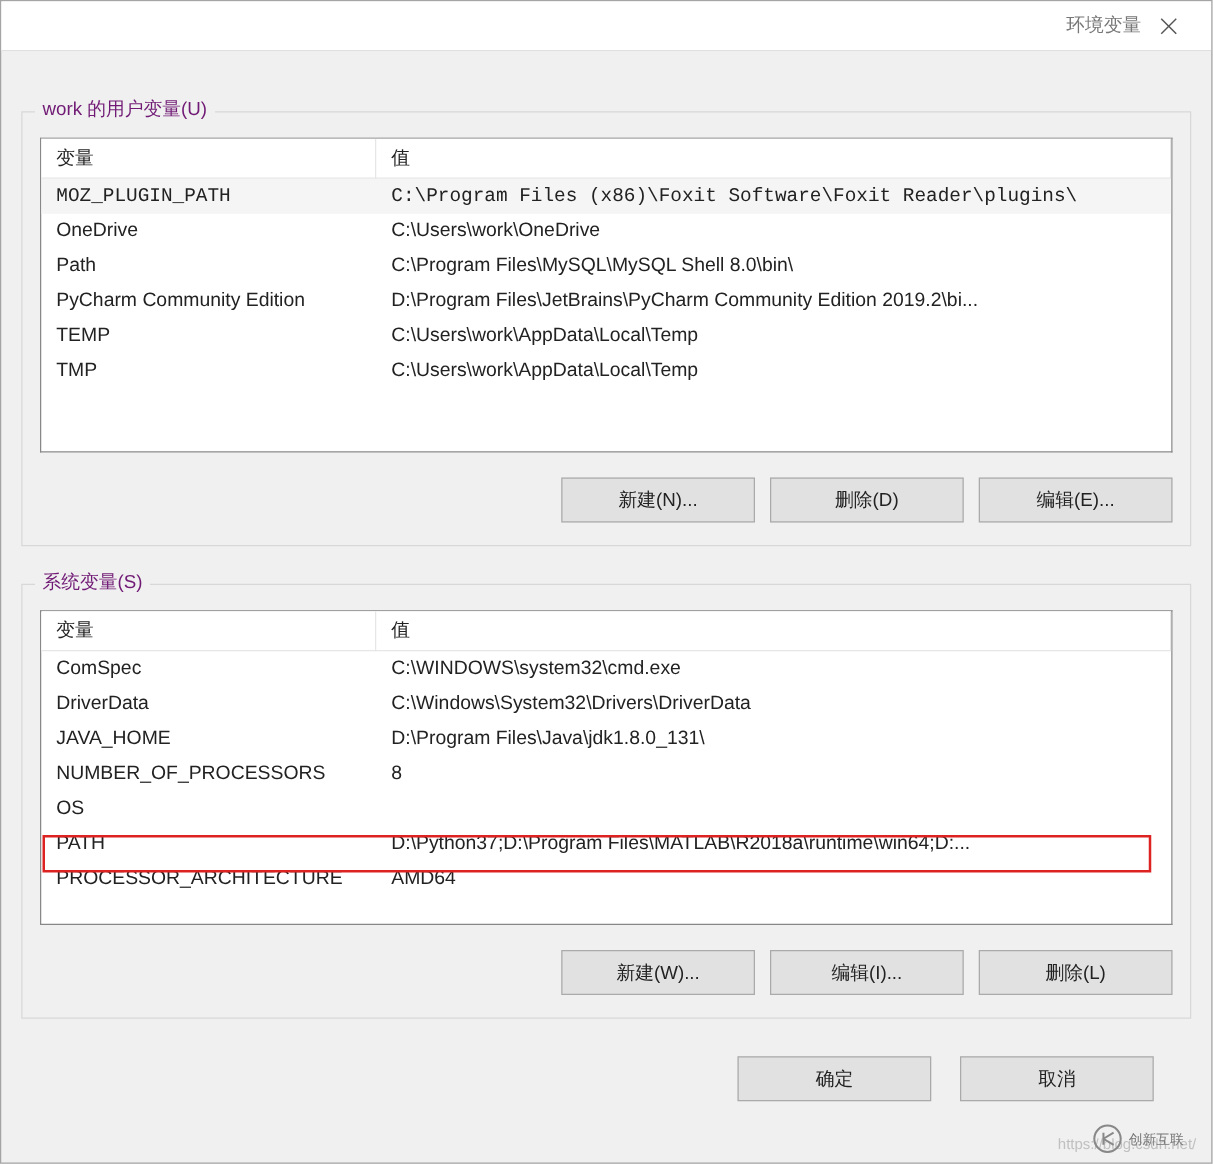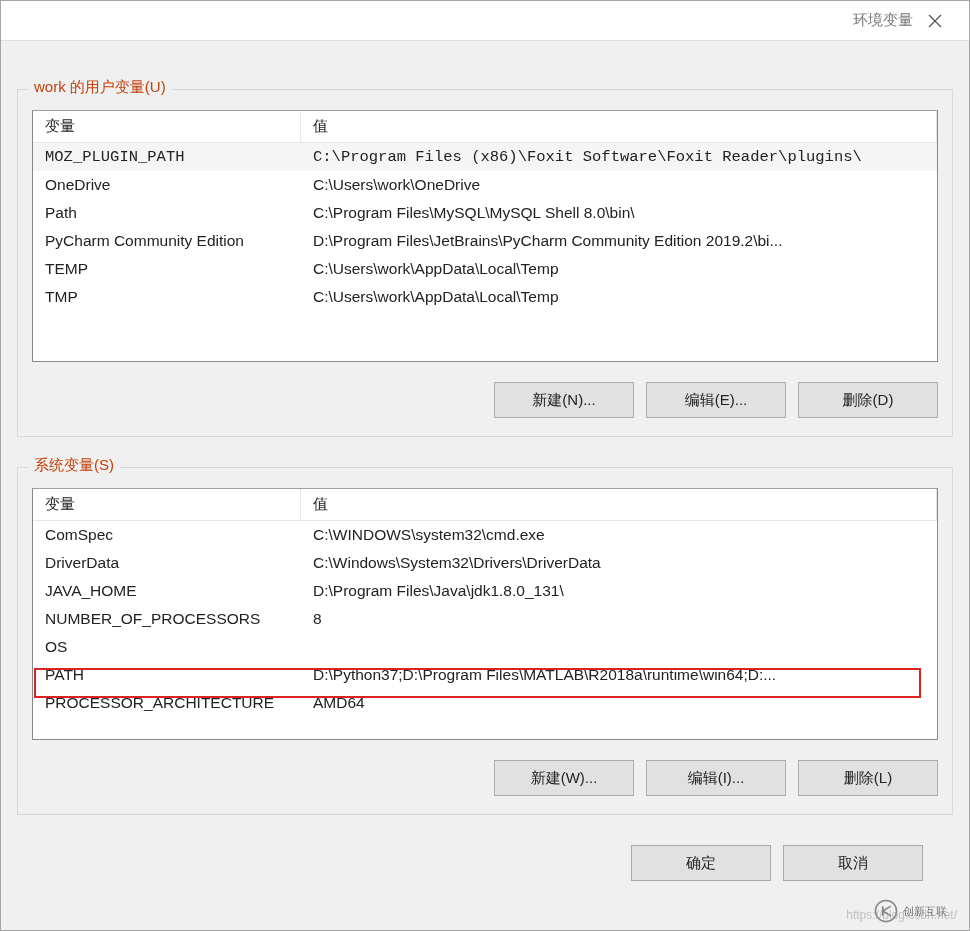--- a/index.html
+++ b/index.html
@@ -33,21 +33,21 @@
   margin-top: 30px;
   padding: 20px 14px 18px 14px;
 }
 .groupbox-title {
   position: absolute;
   top: -12px;
   left: 10px;
   background: #f0f0f0;
   padding: 0 6px;
   font-size: 15px;
-  color: #c2410c;
+  color: #701a75;
 }
 .listview {
   background: #fff;
   border: 1px solid #888;
   border-top-color:#a0a0a0;
   height: 252px;
   overflow: hidden;
   position: relative;
 }
 .listview.sys {
@@ -90,33 +90,33 @@
   border: 2px solid #d22;
   pointer-events:none;
 }
 .btn-row {
   display: flex;
   justify-content: flex-end;
   gap: 12px;
   margin-top: 20px;
 }
 .btn {
-  width: 140px;
+  width: 155px;
   height: 36px;
   border: 1px solid #aaa;
   background: #e1e1e1;
   font-size: 15px;
   color:#222;
   font-family: inherit;
   cursor: pointer;
 }
 .dialog-btn-row {
   display:flex;
   justify-content:flex-end;
-  gap:12px;
+  gap:23px;
   padding: 30px 30px 0 0;
 }
 .watermark {
   position: absolute;
   bottom: 8px;
   right: 12px;
   font-size: 12px;
   color: rgba(120,120,120,0.4);
 }
 .logo {
@@ -174,22 +174,22 @@
             <div class="cell col-val">C:\Users\work\AppData\Local\Temp</div>
           </div>
           <div class="lv-row">
             <div class="cell col-var">TMP</div>
             <div class="cell col-val">C:\Users\work\AppData\Local\Temp</div>
           </div>
         </div>
     </div>
     <div class="btn-row">
       <button class="btn">新建(N)...</button>
+      <button class="btn">删除(D)</button>
       <button class="btn">编辑(E)...</button>
-      <button class="btn">删除(D)</button>
     </div>
   </div>
 
   <div class="groupbox">
     <div class="groupbox-title">系统变量(S)</div>
     <div class="sys-wrap">
       <div class="listview sys">
         <div class="lv-header">
           <div class="col col-var">变量</div>
           <div class="col col-val">值</div>

